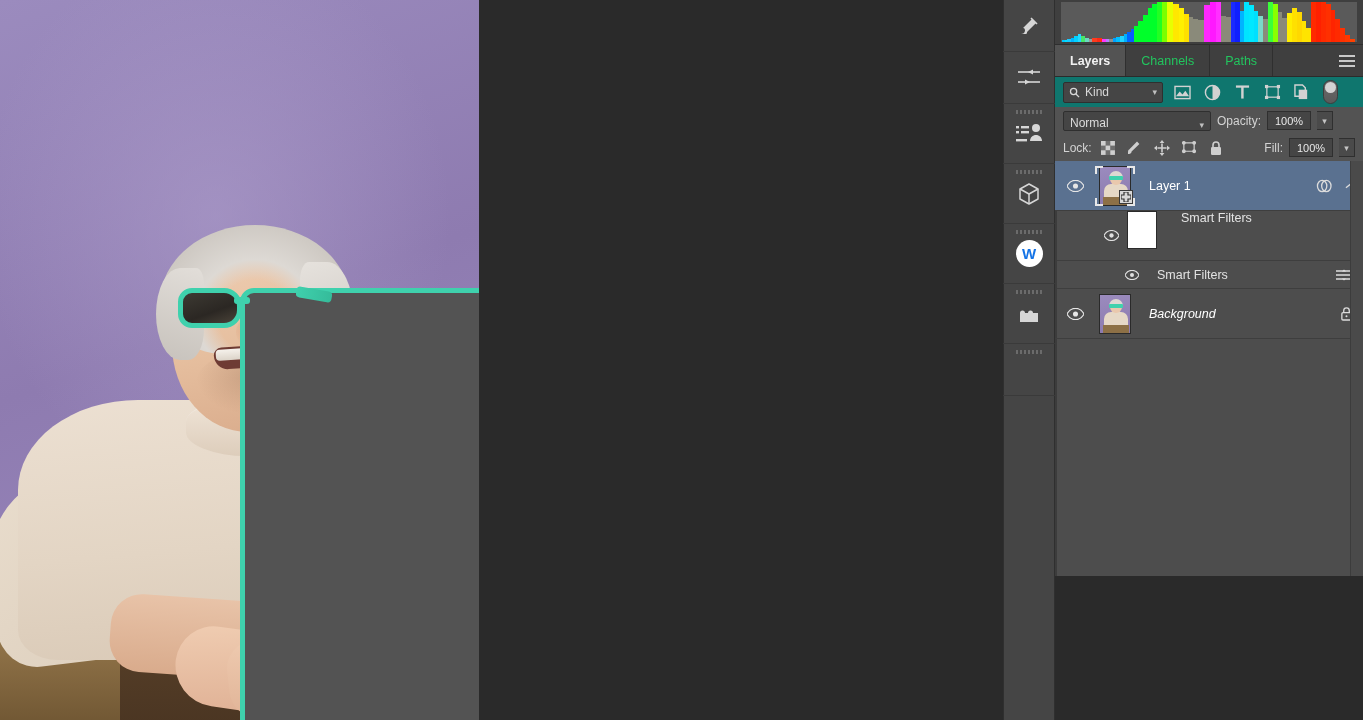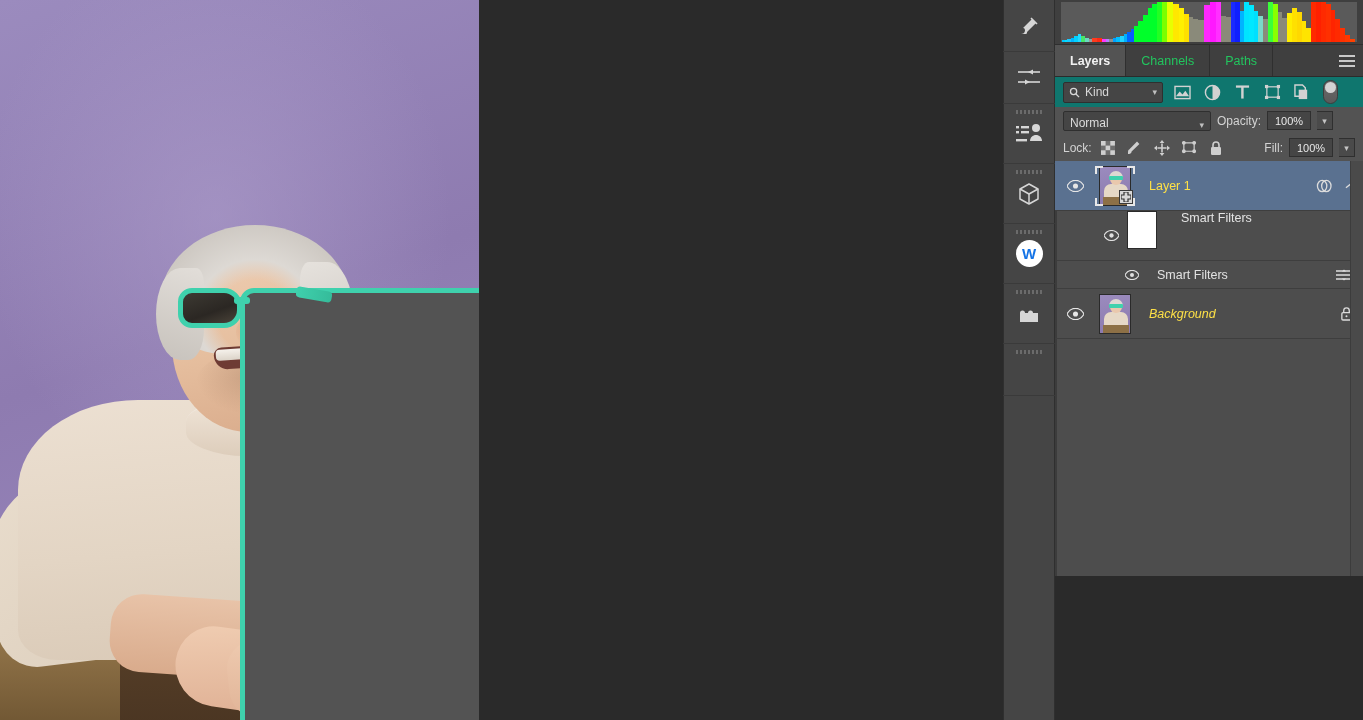--- a/index.html
+++ b/index.html
@@ -286,21 +286,21 @@
   }
   .sel-brackets i.tl { left: 0; top: 0; border-right: none; border-bottom: none; }
   .sel-brackets i.tr { right: 0; top: 0; border-left: none; border-bottom: none; }
   .sel-brackets i.bl { left: 0; bottom: 0; border-right: none; border-top: none; }
   .sel-brackets i.br { right: 0; bottom: 0; border-left: none; border-top: none; }
   .so-badge {
     position: absolute; right: 2px; bottom: 2px; width: 14px; height: 14px;
     background: #d8d8d8; border: 1px solid #3a3a3a;
     display: flex; align-items: center; justify-content: center;
   }
-  .layer-name { flex: 1; padding-left: 14px; color: #fde047; font-size: 12.5px; }
+  .layer-name { flex: 1; padding-left: 14px; color: #ffffff; font-size: 12.5px; }
   .layer-name.italic { font-style: italic; }
   .row-ico { width: 26px; display: flex; align-items: center; justify-content: center; color: #d8d8d8; }
 
   .subrow {
     display: flex; height: 50px; background: #4d4d4d;
     border-bottom: 1px solid #3e3e3e;
   }
   .subrow .eye-col { width: 72px; justify-content: flex-end; padding-right: 8px; }
   .mask-thumb { width: 30px; height: 38px; background: #ffffff; border: 1px solid #2a2a2a; flex-shrink: 0; }
   .sub-label { flex: 1; padding-left: 24px; color: #e4e4e4; font-size: 12.5px; }

